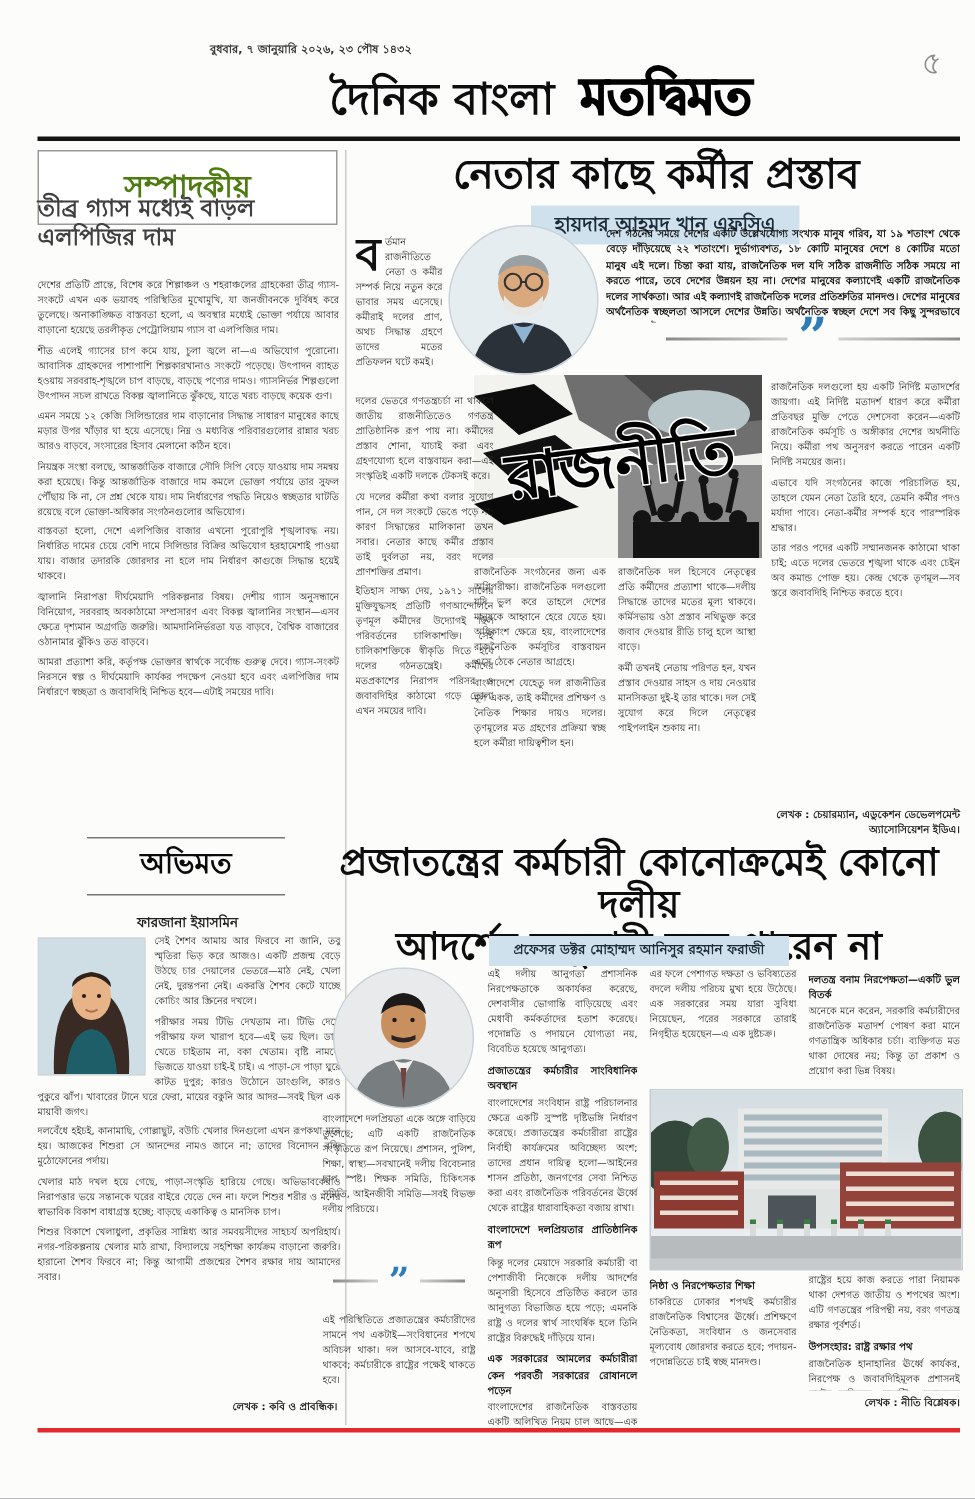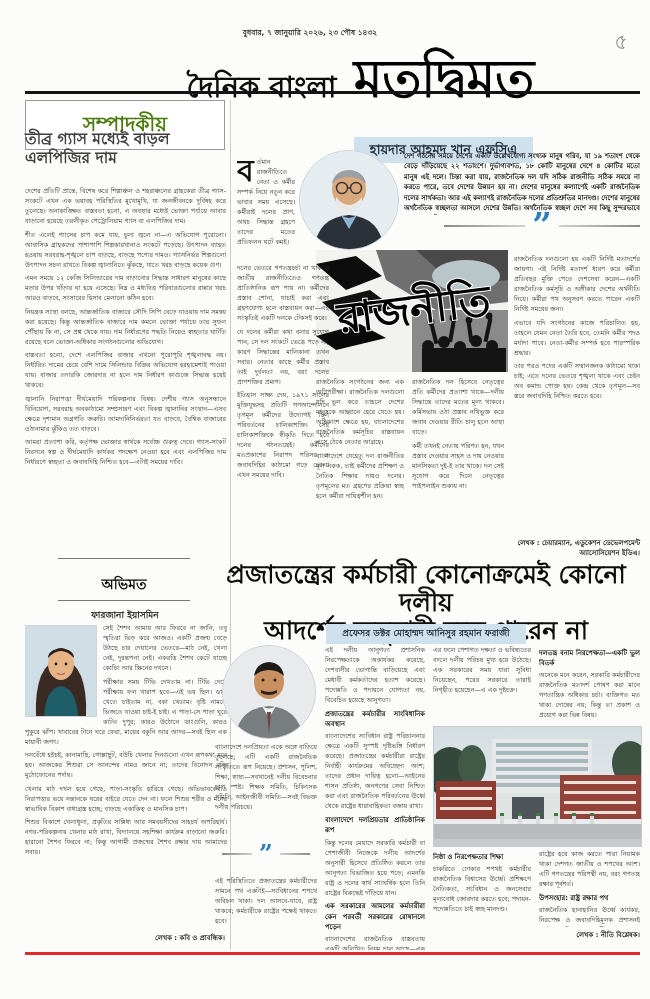--- a/index.html
+++ b/index.html
@@ -1,40 +1,40 @@
 <!DOCTYPE html>
 <html><head>
 <meta charset="utf-8">
 <style>
   html,body{margin:0;padding:0;background:#888;}
   .page{position:relative;width:650px;height:999px;background:#fcfcfa;overflow:hidden;
         font-family:"DejaVu Sans","Liberation Sans",sans-serif;color:#1c1c1c;}
   .abs{position:absolute;}
   
   .pagenum{right:22px;top:26px;font-size:21px;color:#8f8f8f;font-weight:400;}
-  .dateline{left:140px;top:27px;width:340px;text-align:center;font-size:7.5px;font-weight:700;color:#333;}
+  .dateline{left:140px;top:27px;width:340px;text-align:left;font-size:7.5px;font-weight:700;color:#333;}
   .masthead{left:70px;top:38px;width:580px;text-align:center;white-space:nowrap;}
   .mh-left{font-size:29px;font-weight:800;color:#0d0d0d;vertical-align:baseline;}
-  .mh-right{font-size:53px;font-weight:400;color:#000;letter-spacing:-1px;margin-left:12px;vertical-align:baseline;text-align:center;-webkit-text-stroke:1px #000;}
+  .mh-right{font-size:34px;font-weight:700;color:#000;letter-spacing:-1px;margin-left:12px;vertical-align:baseline;text-align:center;-webkit-text-stroke:1px #000;}
   .toprule{left:25px;top:91px;width:615px;height:3px;background:#141414;}
   .vdiv{left:230px;top:100px;width:1px;height:850px;background:#cccccc;}
   
   .txt{font-size:6.35px;line-height:1.58;text-align:justify;color:#2a2a2a;overflow:hidden;}
   .txt p{margin:0 0 3.5px;}
   .txt h4{font-size:6.7px;margin:2.5px 0 1.5px;font-weight:800;color:#0e0e0e;}
   .lede{font-weight:700;font-size:6.7px;line-height:1.55;color:#111;}
   .credit{font-size:6.8px;font-weight:700;text-align:right;color:#222;line-height:1.5;}
   
   .editbox{left:25px;top:100px;width:198px;border:1.3px solid #999;background:#fff;
            text-align:center;font-size:20px;font-weight:700;color:#4d7c0f;padding:8px 0 7px;}
   .edit-headline{left:25px;top:130px;width:198px;font-size:15.5px;font-weight:800;line-height:1.25;color:#404040;}
   .edit-body{left:25px;top:186px;width:201px;height:366px;}
   
   .opbox{left:58px;top:558px;width:132px;border-top:1.2px solid #777;border-bottom:1.2px solid #777;
-         text-align:center;font-size:14px;font-weight:800;padding:14px 0 3px;color:#0a0a0a;}
+         text-align:center;font-size:19px;font-weight:800;padding:2px 0 3px;color:#0a0a0a;}
   .op-headline{left:25px;top:586px;width:200px;text-align:center;font-size:17px;font-weight:800;}
   .op-byline{left:25px;top:608px;width:200px;text-align:center;font-size:9px;font-weight:700;color:#222;}
   .op-body{left:25px;top:623px;width:202px;height:308px;}
   .op-credit{left:25px;top:933px;width:200px;}
   .avatar-woman{float:left;width:70px;height:90px;margin:2px 6px 2px 0;border:1px solid #cfd6da;overflow:hidden;background:#d7e2e8;}
   
   .a1-headline{left:235px;top:95px;width:405px;text-align:center;font-size:27px;font-weight:700;color:#0d0d0d;}
   .bylinewrap{text-align:center;}
   .pill{display:inline-block;background:#cfe1ec;color:#1b2b38;font-weight:700;padding:2.5px 16px;}
   .a1-bylinewrap{left:235px;top:137px;width:405px;}
@@ -113,20 +113,21 @@
         <path d="M18 90 Q20 62 35 60 Q50 62 52 90 Z" fill="#1d5e68"></path>
         <circle cx="30" cy="38" r="1.4" fill="#2a1d18"></circle>
           <circle cx="40" cy="38" r="1.4" fill="#2a1d18"></circle>
         <path d="M31 47 Q35 50 39 47" stroke="#b0694a" stroke-width="1.2" fill="none"></path>
       </svg>
     </span>
     <span><p>সেই শৈশব আমায় আর ফিরবে না জানি, তবু স্মৃতিরা ভিড় করে আজও। একটি প্রজন্ম বেড়ে উঠছে চার দেয়ালের ভেতরে—মাঠ নেই, খেলা নেই, দুরন্তপনা নেই। একরত্তি শৈশব কেটে যাচ্ছে কোচিং আর স্ক্রিনের দখলে।</p><p>পরীক্ষার সময় টিভি দেখতাম না। টিভি দেখে পরীক্ষায় ফল খারাপ হবে—এই ভয় ছিল। ডাল খেতে চাইতাম না, বকা খেতাম। বৃষ্টি নামলে ভিজতে যাওয়া চাই-ই চাই। এ পাড়া-সে পাড়া ঘুরে কাটত দুপুর; কারও উঠোনে ডাংগুলি, কারও পুকুরে ঝাঁপ। খাবারের টানে ঘরে ফেরা, মায়ের বকুনি আর আদর—সবই ছিল এক মায়াবী জগৎ।</p><p>দলবেঁধে হইচই, কানামাছি, গোল্লাছুট, বউচি খেলার দিনগুলো এখন রূপকথা মনে হয়। আজকের শিশুরা সে আনন্দের নামও জানে না; তাদের বিনোদন বন্দি মুঠোফোনের পর্দায়।</p><p>খেলার মাঠ দখল হয়ে গেছে, পাড়া-সংস্কৃতি হারিয়ে গেছে। অভিভাবকেরাও নিরাপত্তার ভয়ে সন্তানকে ঘরের বাইরে যেতে দেন না। ফলে শিশুর শরীর ও মনের স্বাভাবিক বিকাশ বাধাগ্রস্ত হচ্ছে; বাড়ছে একাকিত্ব ও মানসিক চাপ।</p><p>শিশুর বিকাশে খেলাধুলা, প্রকৃতির সান্নিধ্য আর সমবয়সীদের সাহচর্য অপরিহার্য। নগর-পরিকল্পনায় খেলার মাঠ রাখা, বিদ্যালয়ে সহশিক্ষা কার্যক্রম বাড়ানো জরুরি। হারানো শৈশব ফিরবে না; কিন্তু আগামী প্রজন্মের শৈশব রক্ষার দায় আমাদের সবার।</p></span>
   </div>
   <div class="abs op-credit credit">লেখক : কবি ও প্রাবন্ধিক।</div>
 
+  <div class="abs a1-headline">নেতার কাছে কর্মীর প্রস্তাব</div>
   <div class="abs a1-bylinewrap bylinewrap">
     <span class="pill">হায়দার আহমদ খান এফসিএ</span>
   </div>
   <div class="abs a1-c1a txt">
     <span class="dropcap">ব</span><span><p>র্তমান রাজনীতিতে নেতা ও কর্মীর সম্পর্ক নিয়ে নতুন করে ভাবার সময় এসেছে। কর্মীরাই দলের প্রাণ, অথচ সিদ্ধান্ত গ্রহণে তাদের মতের প্রতিফলন ঘটে কমই।</p></span>
   </div>
   <div class="abs avatar1 avatar-circle">
     <svg viewBox="0 0 98 98" width="98" height="98">
       <rect width="98" height="98" fill="#e6edf1"></rect>
       <ellipse cx="49" cy="38" rx="17" ry="19" fill="#d9a87c"></ellipse>

